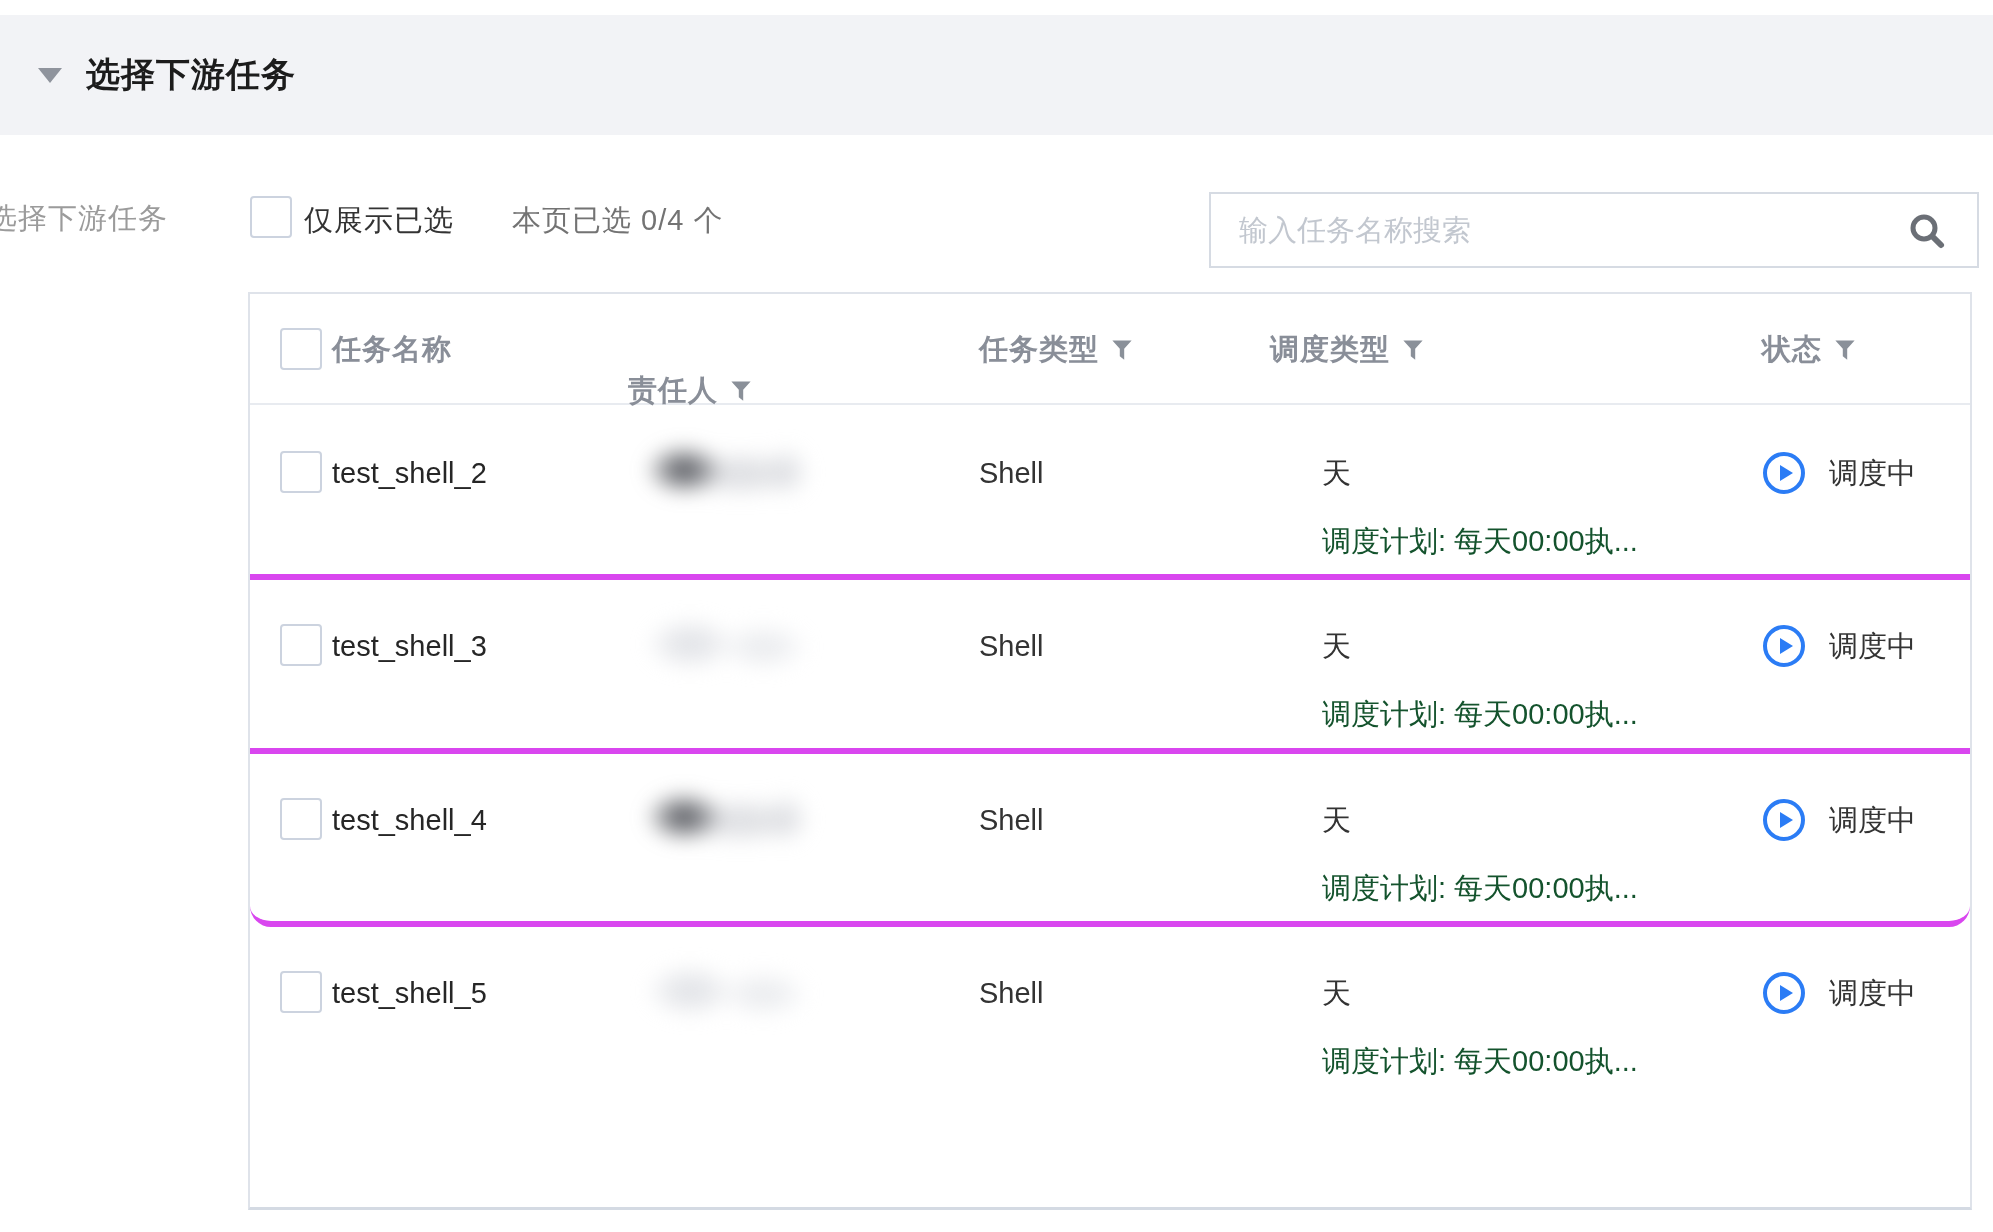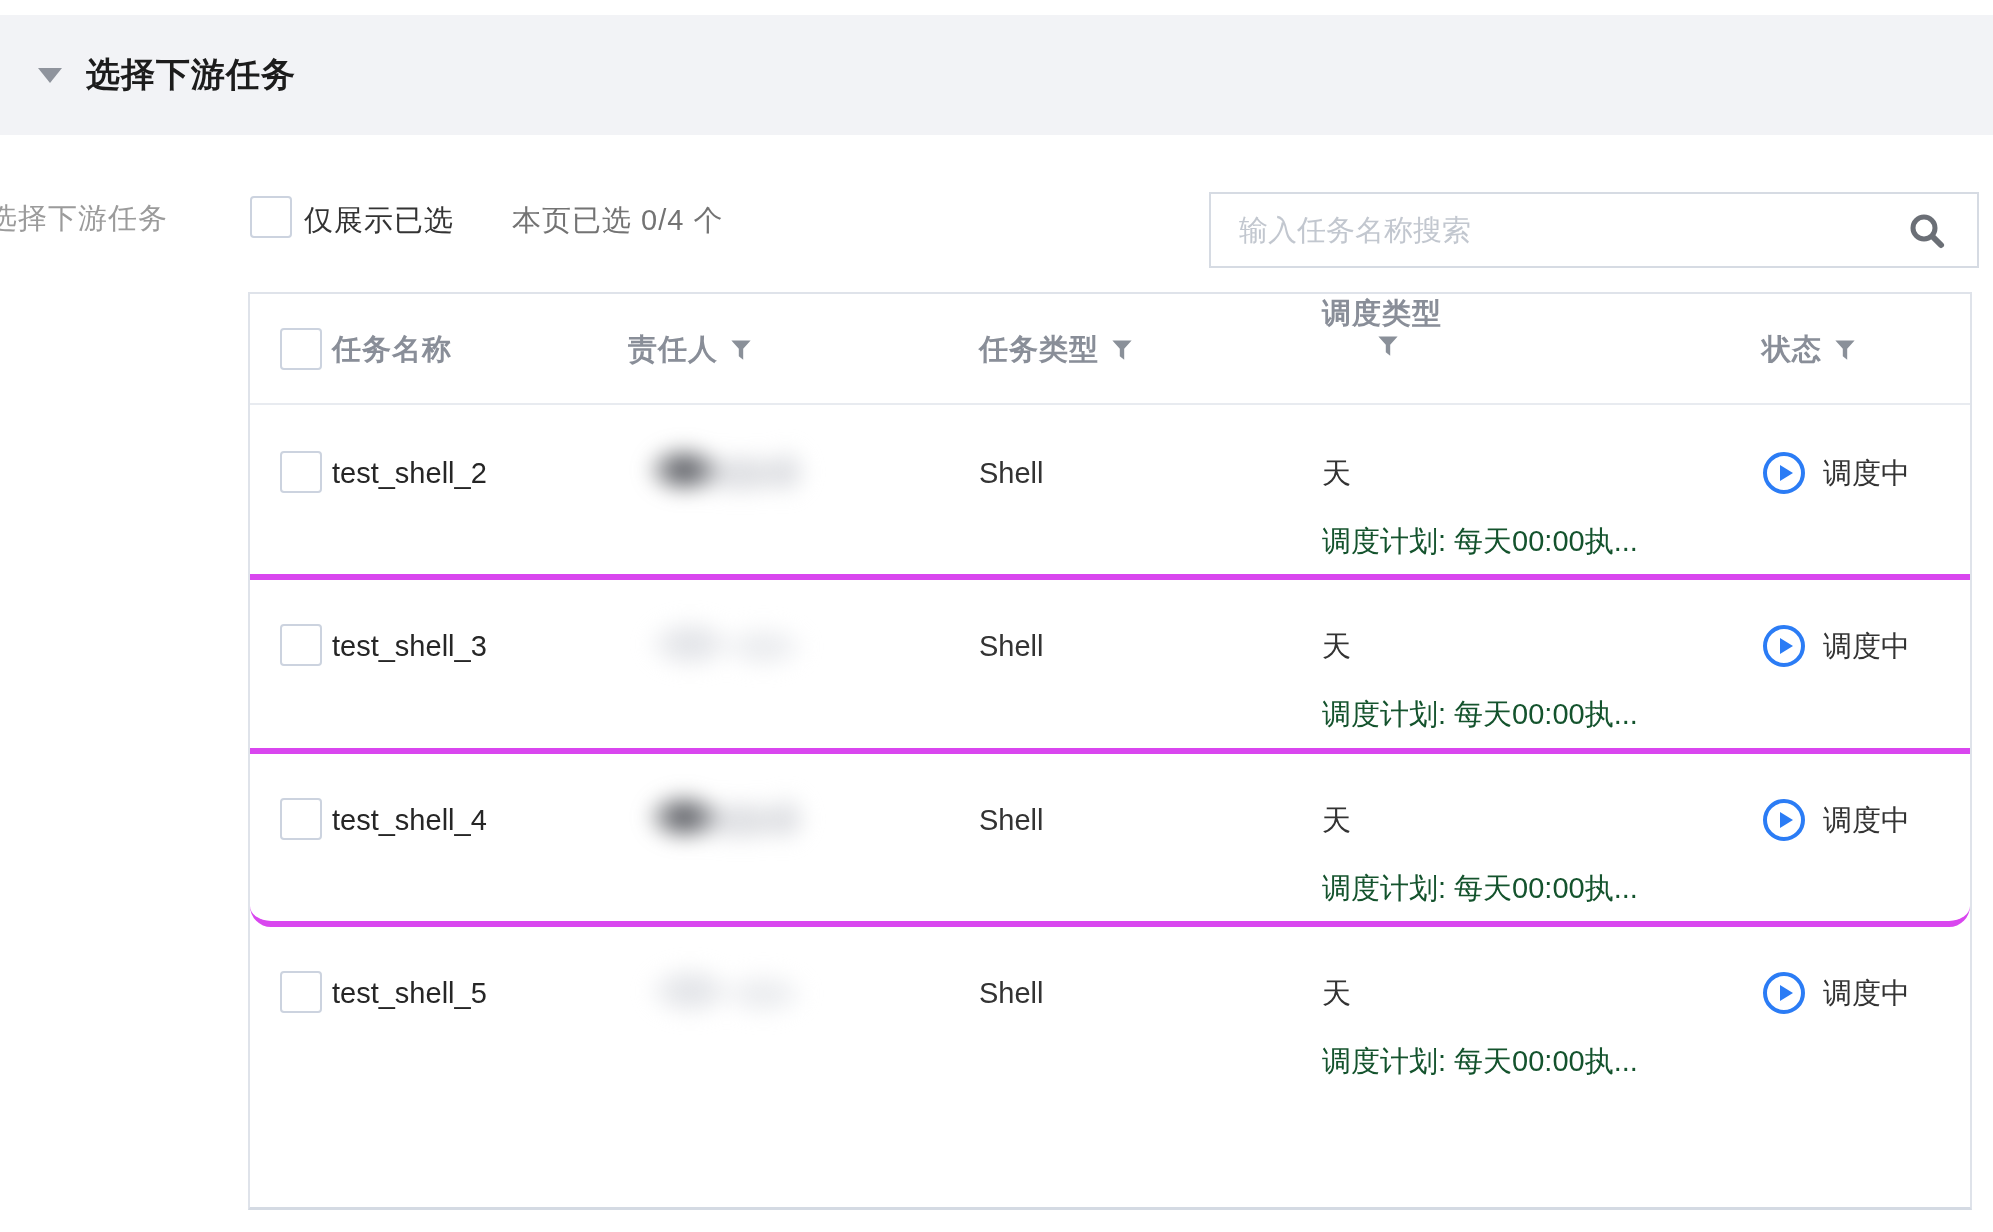--- a/index.html
+++ b/index.html
@@ -38,42 +38,42 @@
 
   
   .task-table { position:absolute; left:248px; top:292px; width:1724px; height:918px;
                 background:#ffffff; border:2px solid #dfe3ea; border-bottom:3px solid #d4dae3; }
   .thead { position:absolute; left:0; top:0; width:100%; height:111px;
            border-bottom:2px solid #e8ebf0; }
   .th { position:absolute; top:0; height:111px; display:flex; align-items:center;
         font-size:29px; font-weight:700; color:#898e98; letter-spacing:1px; }
   .th .funnel { margin-left:12px; cursor:pointer; }
   .th-name  { left:82px; }
-  .th-owner { left:378px; }
+  .th-owner { left:378px;margin-top:41px; }
   .th-type  { left:729px;text-align:right; }
-  .th-sched { left:1072px;flex-direction:column; }
+  .th-sched { left:1020px; }
   .th-status{ left:1512px; }
   .cb-head  { left:30px; top:34px; }
 
   .trow { position:absolute; left:0; width:100%; border-bottom:6px solid #d946ef; }
   .trow.last { border-bottom:none; }
   .row1 { top:113px; height:173px; }
   .row2 { top:286px; height:174px; }
   .row3 { top:460px; height:173px;border-radius:21px; }
   .row4 { top:633px; height:283px; }
   .cb-row { left:30px; top:44px; }
 
   .cell { position:absolute; font-size:29px; color:#262626; line-height:48px;
           white-space:nowrap; }
   .c-name { left:82px; top:42px; }
   .c-type { left:729px; top:42px; color:#333333; }
   .c-sched { left:1072px; top:42px; color:#333333; }
   .c-sched .line2 { display:block; margin-top:20px; color:#14532d; }
   .c-status { left:1512px; top:42px; display:flex; align-items:center; }
-  .c-status .status-label { margin-left:17px; color:#333333; }
+  .c-status .status-label { margin-left:23px; color:#333333; }
   .play-icon { width:44px; height:44px; display:block; }
 
   
   .owner-blob { position:absolute; left:394px; top:36px; width:166px; height:56px;
                 border-radius:8px; filter:blur(9px); }
   .owner-blob.dark {
     background:
       radial-gradient(closest-side at 24% 48%, rgba(92,94,100,0.95) 20%, rgba(92,94,100,0) 100%),
       radial-gradient(closest-side at 58% 55%, rgba(198,200,206,0.55) 30%, rgba(198,200,206,0) 100%),
       radial-gradient(closest-side at 86% 50%, rgba(214,216,221,0.5) 30%, rgba(214,216,221,0) 100%);

